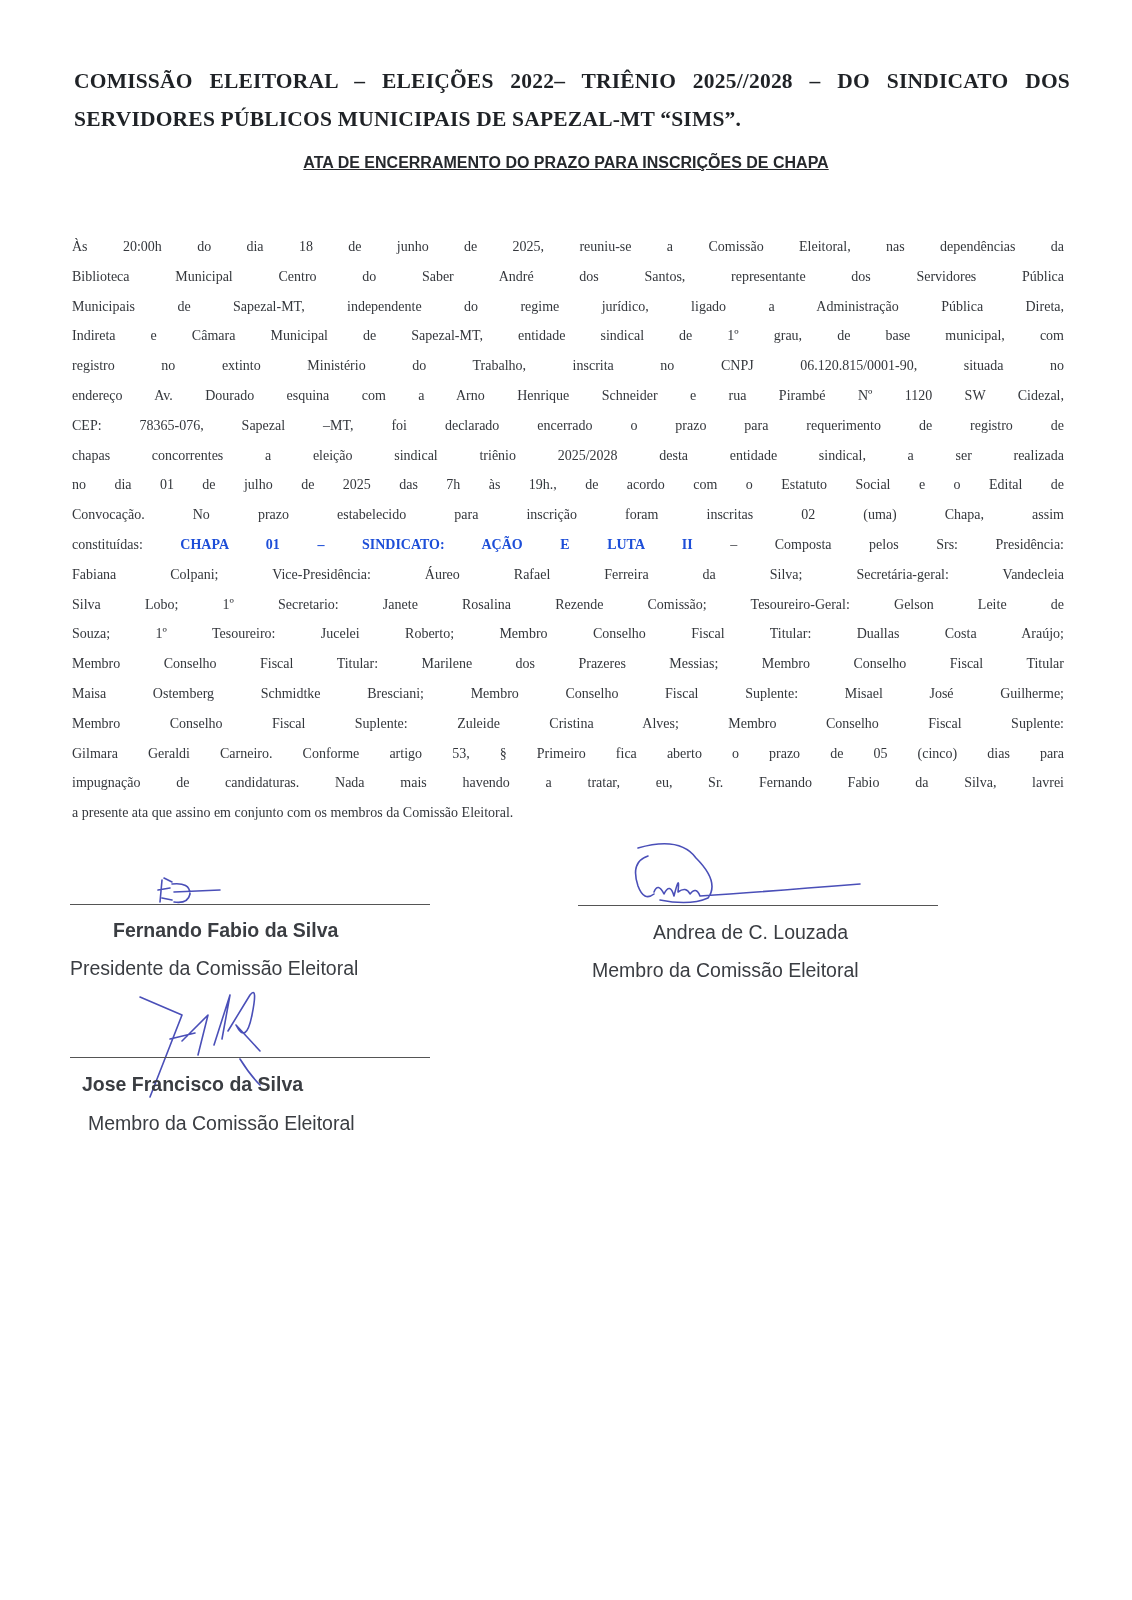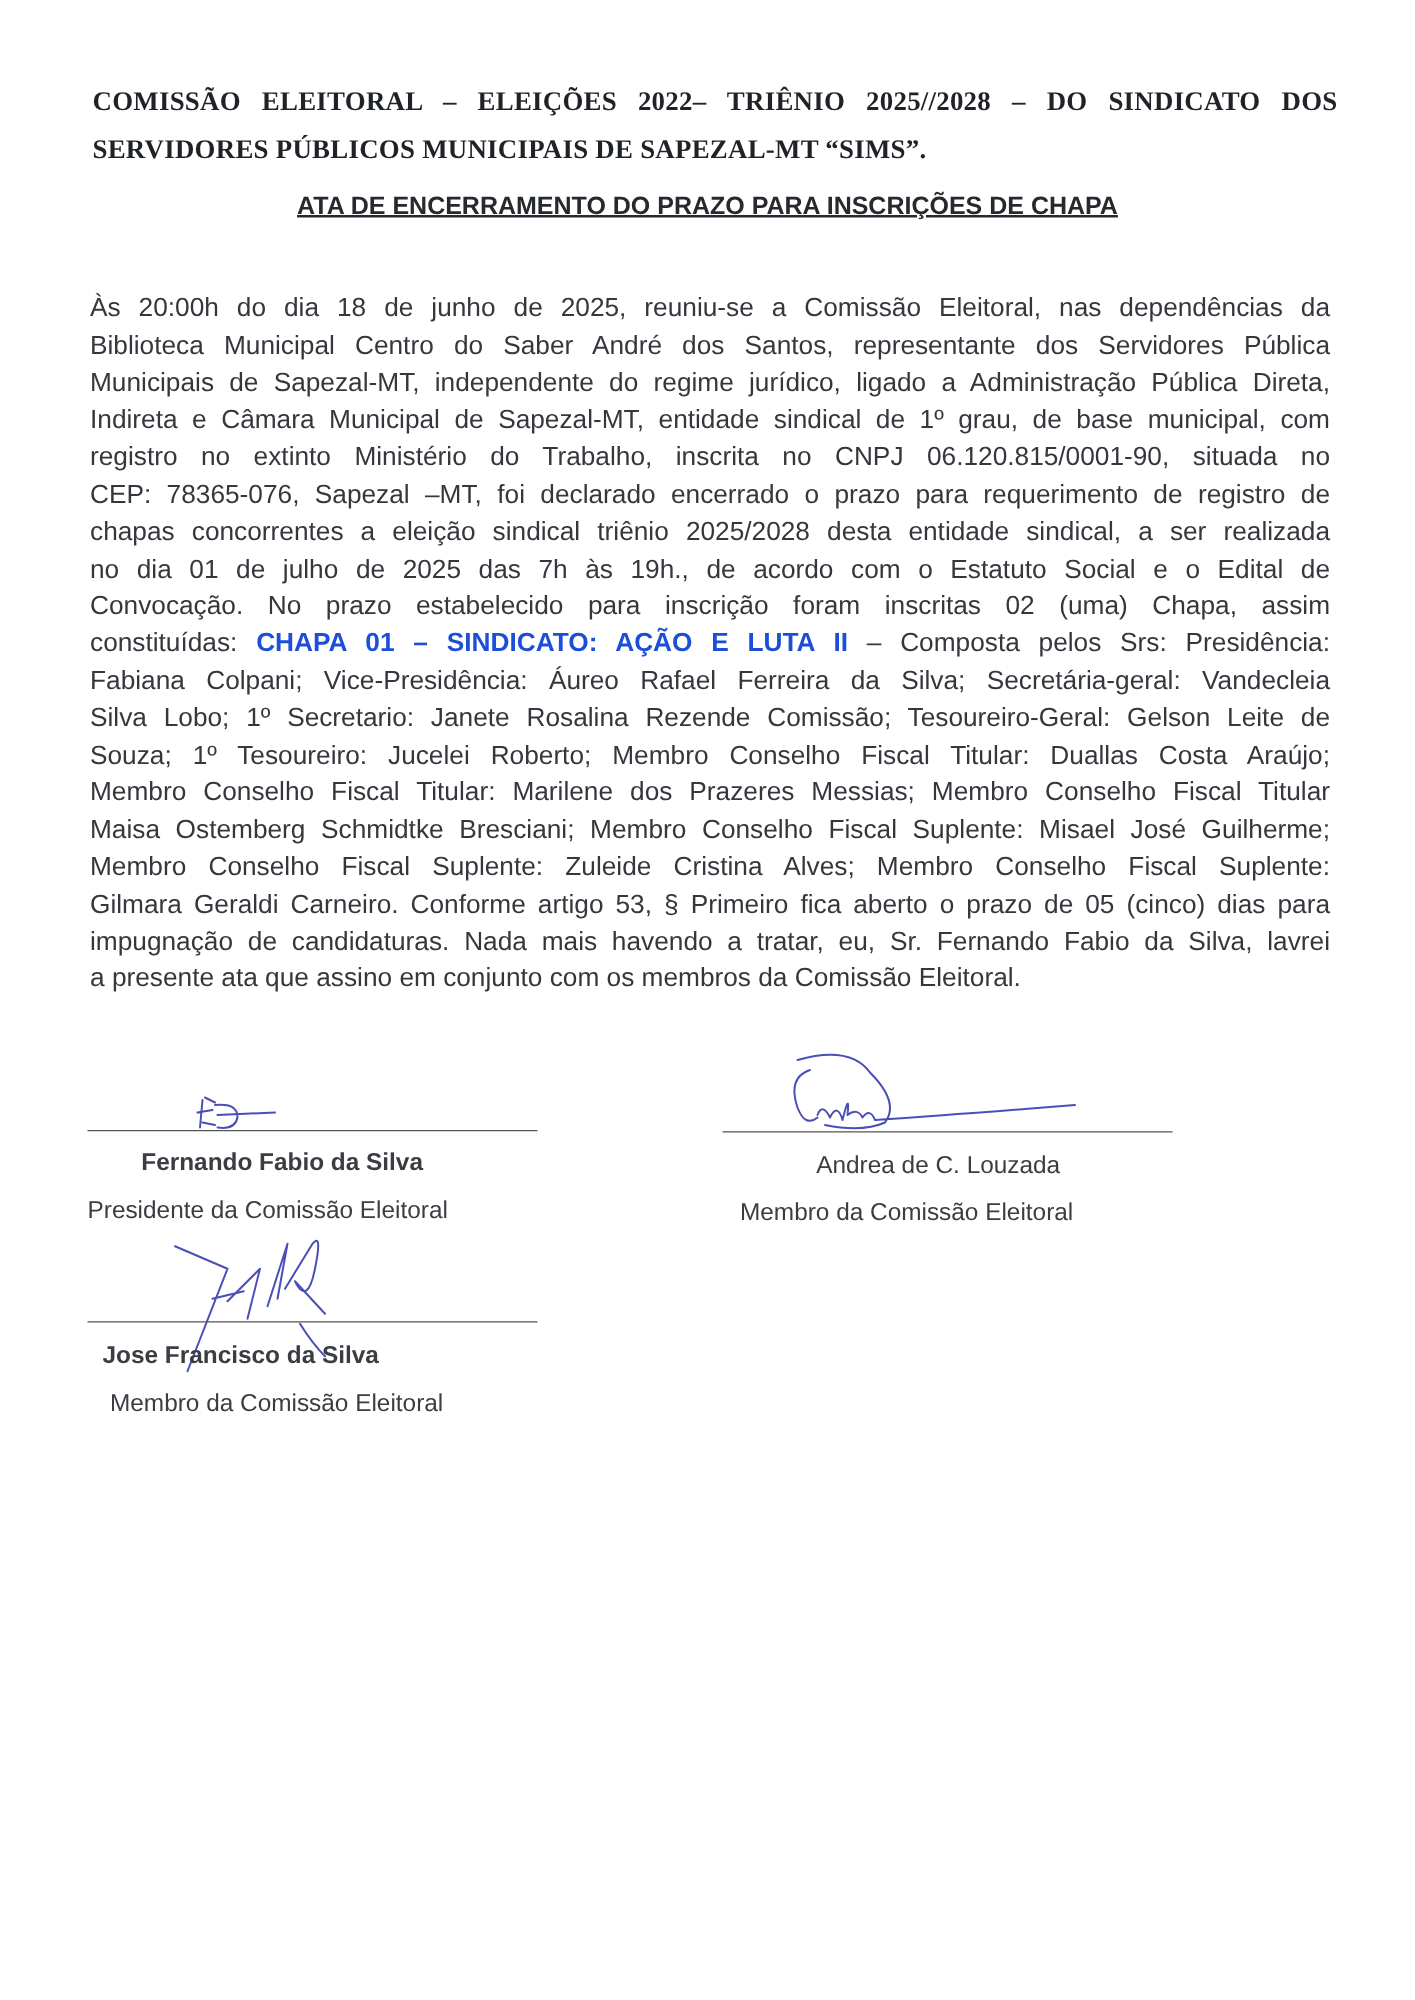--- a/index.html
+++ b/index.html
@@ -9,26 +9,26 @@
   }
   .header {
     position: absolute; left: 74px; top: 34px; width: 996px;
     font-family: "Liberation Serif", serif; font-weight: bold; font-size: 21.5px;
     line-height: 38px; color: #1f2226; letter-spacing: 0.2px; margin-top: 28px;
   }
   .header .line1 { text-align: justify; text-align-last: justify; display: block; }
   .header .line2 { display: block; }
   .title {
     position: absolute; left: 0; width: 1132px; top: 154px; text-align: center;
-    font-family: "Liberation Sans", sans-serif; font-weight: bold; font-size: 20px;
+    font-family: "Liberation Sans", sans-serif; font-weight: bold; font-size: 16px;
     text-decoration: underline; color: #26292d;
   }
   .body-text {
     position: absolute; left: 72px; top: 232px; width: 992px;
-    font-family: Liberation Sans, sans-serif; font-size: 21px; color: #34373c;
+    font-family: Liberation Serif, serif; font-size: 14px; color: #34373c;
   }
   .body-text .ln {
     display: block; height: 29.8px; line-height: 29.8px;
     text-align: justify; text-align-last: justify; white-space: nowrap; overflow: visible;
   }
   .body-text .ln.last { text-align-last: left; }
   .body-text b { font-weight: bold; color: #1d4ed8; }
   .sig-line { position: absolute; height: 1px; background: #555; }
   .sig-text {
     position: absolute; font-family: "Liberation Sans", sans-serif; font-size: 19.5px;
@@ -46,20 +46,21 @@
 </div>
 
 <div class="title">ATA DE ENCERRAMENTO DO PRAZO PARA INSCRIÇÕES DE CHAPA</div>
 
 <div class="body-text">
   <span class="ln">Às 20:00h do dia 18 de junho de 2025, reuniu-se a Comissão Eleitoral, nas dependências da</span>
   <span class="ln">Biblioteca Municipal Centro do Saber André dos Santos, representante dos Servidores Pública</span>
   <span class="ln">Municipais de Sapezal-MT, independente do regime jurídico, ligado a Administração Pública Direta,</span>
   <span class="ln">Indireta e Câmara Municipal de Sapezal-MT, entidade sindical de 1º grau, de base municipal, com</span>
   <span class="ln">registro no extinto Ministério do Trabalho, inscrita no CNPJ 06.120.815/0001-90, situada no</span>
+  <span class="ln">endereço Av. Dourado esquina com a Arno Henrique Schneider e rua Pirambé Nº 1120 SW Cidezal,</span>
   <span class="ln">CEP: 78365-076, Sapezal –MT, foi declarado encerrado o prazo para requerimento de registro de</span>
   <span class="ln">chapas concorrentes a eleição sindical triênio 2025/2028 desta entidade sindical, a ser realizada</span>
   <span class="ln">no dia 01 de julho de 2025 das 7h às 19h., de acordo com o Estatuto Social e o Edital de</span>
   <span class="ln">Convocação. No prazo estabelecido para inscrição foram inscritas 02 (uma) Chapa, assim</span>
   <span class="ln"><span>constituídas: </span><b>CHAPA 01 – SINDICATO: AÇÃO E LUTA II</b><span> – Composta pelos Srs: Presidência:</span></span>
   <span class="ln">Fabiana Colpani; Vice-Presidência: Áureo Rafael Ferreira da Silva; Secretária-geral: Vandecleia</span>
   <span class="ln">Silva Lobo; 1º Secretario: Janete Rosalina Rezende Comissão; Tesoureiro-Geral: Gelson Leite de</span>
   <span class="ln">Souza; 1º Tesoureiro: Jucelei Roberto; Membro Conselho Fiscal Titular: Duallas Costa Araújo;</span>
   <span class="ln">Membro Conselho Fiscal Titular: Marilene dos Prazeres Messias; Membro Conselho Fiscal Titular</span>
   <span class="ln">Maisa Ostemberg Schmidtke Bresciani; Membro Conselho Fiscal Suplente: Misael José Guilherme;</span>

